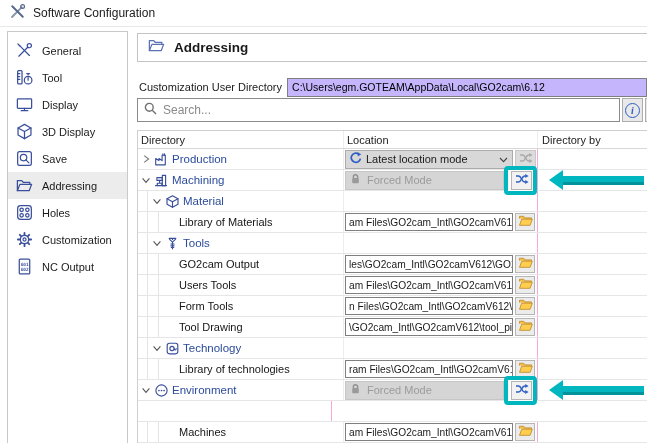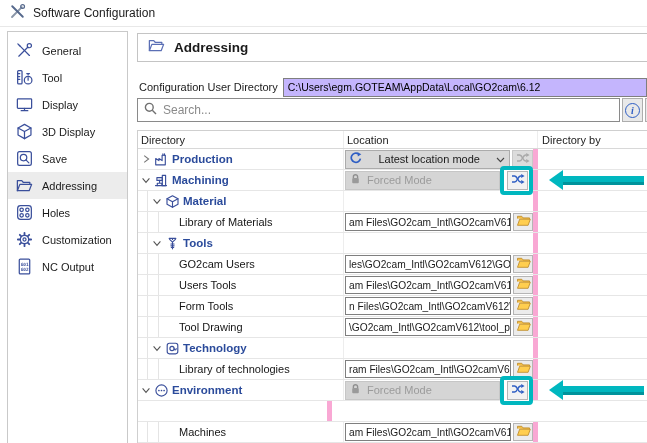--- a/index.html
+++ b/index.html
@@ -57,29 +57,29 @@
   .thead { display:flex; height:18px; align-items:flex-end; border-bottom:1px solid #D8D8D8;
            font-size:11px; color:#222; }
   .th-dir { width:206px; padding-left:3px; border-right:1px solid #EDEDED; height:100%; display:flex; align-items:center; }
   .th-loc { width:194px; padding-left:3px; border-right:1px solid #EDEDED; height:100%; display:flex; align-items:center; }
   .th-redef { flex:1; padding-left:4px; height:100%; display:flex; align-items:center; }
 
   .trow { display:flex; height:21px; align-items:center; border-bottom:1px solid #E6E6E6; position:relative; }
   .c-dir { width:206px; height:100%; display:flex; align-items:center;
            border-right:1px solid #EDEDED; position:relative; }
   .c-loc { width:194px; height:100%; display:flex; align-items:center;
-           border-right:5px solid #f9a8d4; padding-left:1px; position:relative;text-align:center; }
+           border-right:1px solid #f9a8d4; padding-left:1px; position:relative; }
   .c-redef { flex:1; height:100%; }
   .guide { position:absolute; top:0; bottom:0; width:1px; background:#E4E4E4; }
   .g1 { left:9px; } .g2 { left:20px; }
 
   .expander { width:12px; height:12px; display:flex; align-items:center; justify-content:center; z-index:1; }
   .row-icon { width:18px; height:16px; display:flex; align-items:center; justify-content:center; z-index:1; }
   .row-icon svg { stroke:#3A4F9B; fill:none; stroke-width:1.15; stroke-linecap:round; stroke-linejoin:round; }
-  .gname { color:var(--tree-blue); font-weight:bold; font-size:11.5px; margin-left:2px; white-space:nowrap; }
+  .gname { color:var(--tree-blue); font-weight:normal; font-size:11.5px; margin-left:2px; white-space:nowrap; }
   .lname { font-size:11px; color:#151515; white-space:nowrap; }
 
   .dropdown { width:168px; height:19px; background:#D8D8D8; border:1px solid #ABABAB;
               display:flex; align-items:center; gap:4px; padding:0 4px; font-size:11px; }
   .dd-text { flex:1; white-space:nowrap; overflow:hidden; }
   .forcedbox { width:168px; height:19px; background:#D5D5D5; border:1px solid #C6C6C6;
                display:flex; align-items:center; gap:6px; padding:0 4px;
                color:var(--disabled-text); font-size:11px; }
   .pathbox { width:168px; height:18px; background:#fff; border:1px solid #7F7F7F;
              display:flex; align-items:center; padding:0 3px; font-size:10.2px;
@@ -211,21 +211,21 @@
 <div class="main-header">
   <span class="mh-icon">
     <svg width="19" height="19" viewBox="0 0 20 20">
       <path d="M2.5 15.5 V4.8 h4.6 l1.5 1.8 h7 v2.2"></path>
       <path d="M2.5 15.5 l2.6-6.7 h12.4 l-2.6 6.7 z"></path>
     </svg></span>
   <span class="mh-title">Addressing</span>
 </div>
 
 <div class="config-row">
-  <span class="config-label">Configuration User Directory</span>
+  <span class="config-label">Customization User Directory</span>
   <input class="config-input" readonly="" value="C:\Users\egm.GOTEAM\AppData\Local\GO2cam\6.12" style="">
 </div>
 
 <div class="search-row">
   <div class="search-box">
     <span>
       <svg width="13" height="13" viewBox="0 0 13 13">
         <circle cx="5.3" cy="5.3" r="3.9" stroke="#707070" stroke-width="1.4" fill="none"></circle>
         <path d="M8.3 8.3 L12 12" stroke="#707070" stroke-width="1.4"></path>
       </svg></span>
@@ -383,21 +383,21 @@
           <span class="gname">Tools</span>
         </div>
         <div class="c-loc"></div>
         <div class="c-redef"></div>
       </div>
       <div class="trow">
         <div class="c-dir">
           <i class="guide g1"></i>
           <i class="guide g2"></i>
           <span style="width:41px"></span>
-          <span class="lname">GO2cam Users</span>
+          <span class="lname">GO2cam Output</span>
         </div>
         <div class="c-loc">
           <div class="pathbox">les\GO2cam_Intl\GO2camV612\GO2_tool</div>
           <span class="folderbtn">
             <span><svg width="15" height="13" viewBox="0 0 15 13">
                 <path d="M1.5 4.5 V2.3 h4.3 l1.2 1.6 h6.5 V5.5" fill="#F5BE45" stroke="#C19030" stroke-width="0.9"></path>
                 <path d="M1.5 11.3 L3.7 5.2 H14.3 L12.1 11.3 Z" fill="#FFCE4F" stroke="#C19030" stroke-width="0.9"></path>
               </svg></span>
           </span>
         </div>

